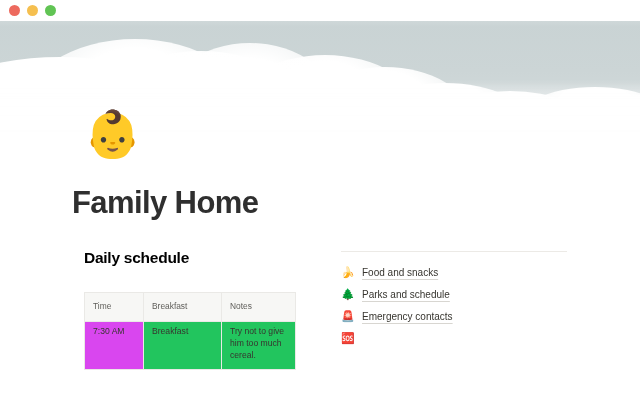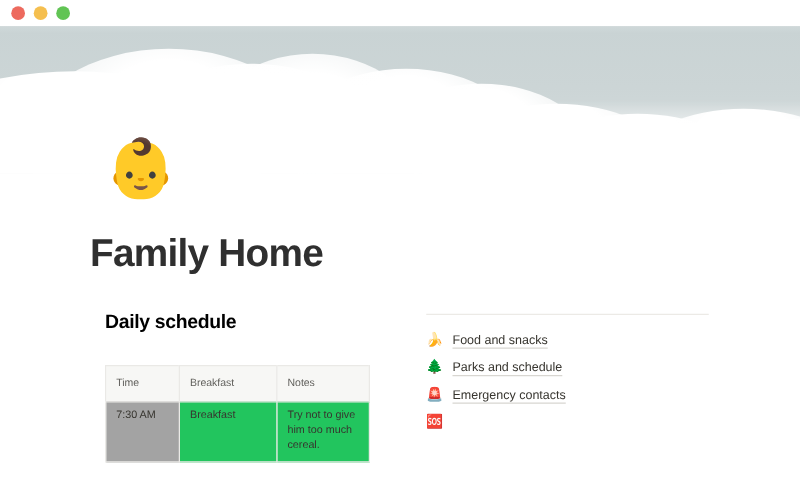--- a/index.html
+++ b/index.html
@@ -166,21 +166,21 @@
     background: #f7f7f5;
     color: #5f5e5a;
     font-size: 8.4px;
     padding-top: 8px;
     padding-bottom: 8px;
   }
   .sched-table th.c-time, .sched-table td.c-time { width: 59px; }
   .sched-table th.c-act,  .sched-table td.c-act  { width: 78px; }
   .sched-table th.c-note, .sched-table td.c-note { width: 74px; }
   .sched-table tbody td.c-time {
-    background: #a3a3a3;
+    background: #d946ef;
     color: #37352f;
   }
   .sched-table tbody td { background: #22c55e; }
   .sched-table tbody tr td.c-note { color: #37352f; }
 
   
   .qa-rule {
     width: 226px;
     height: 1px;
     background: #eceae6;

